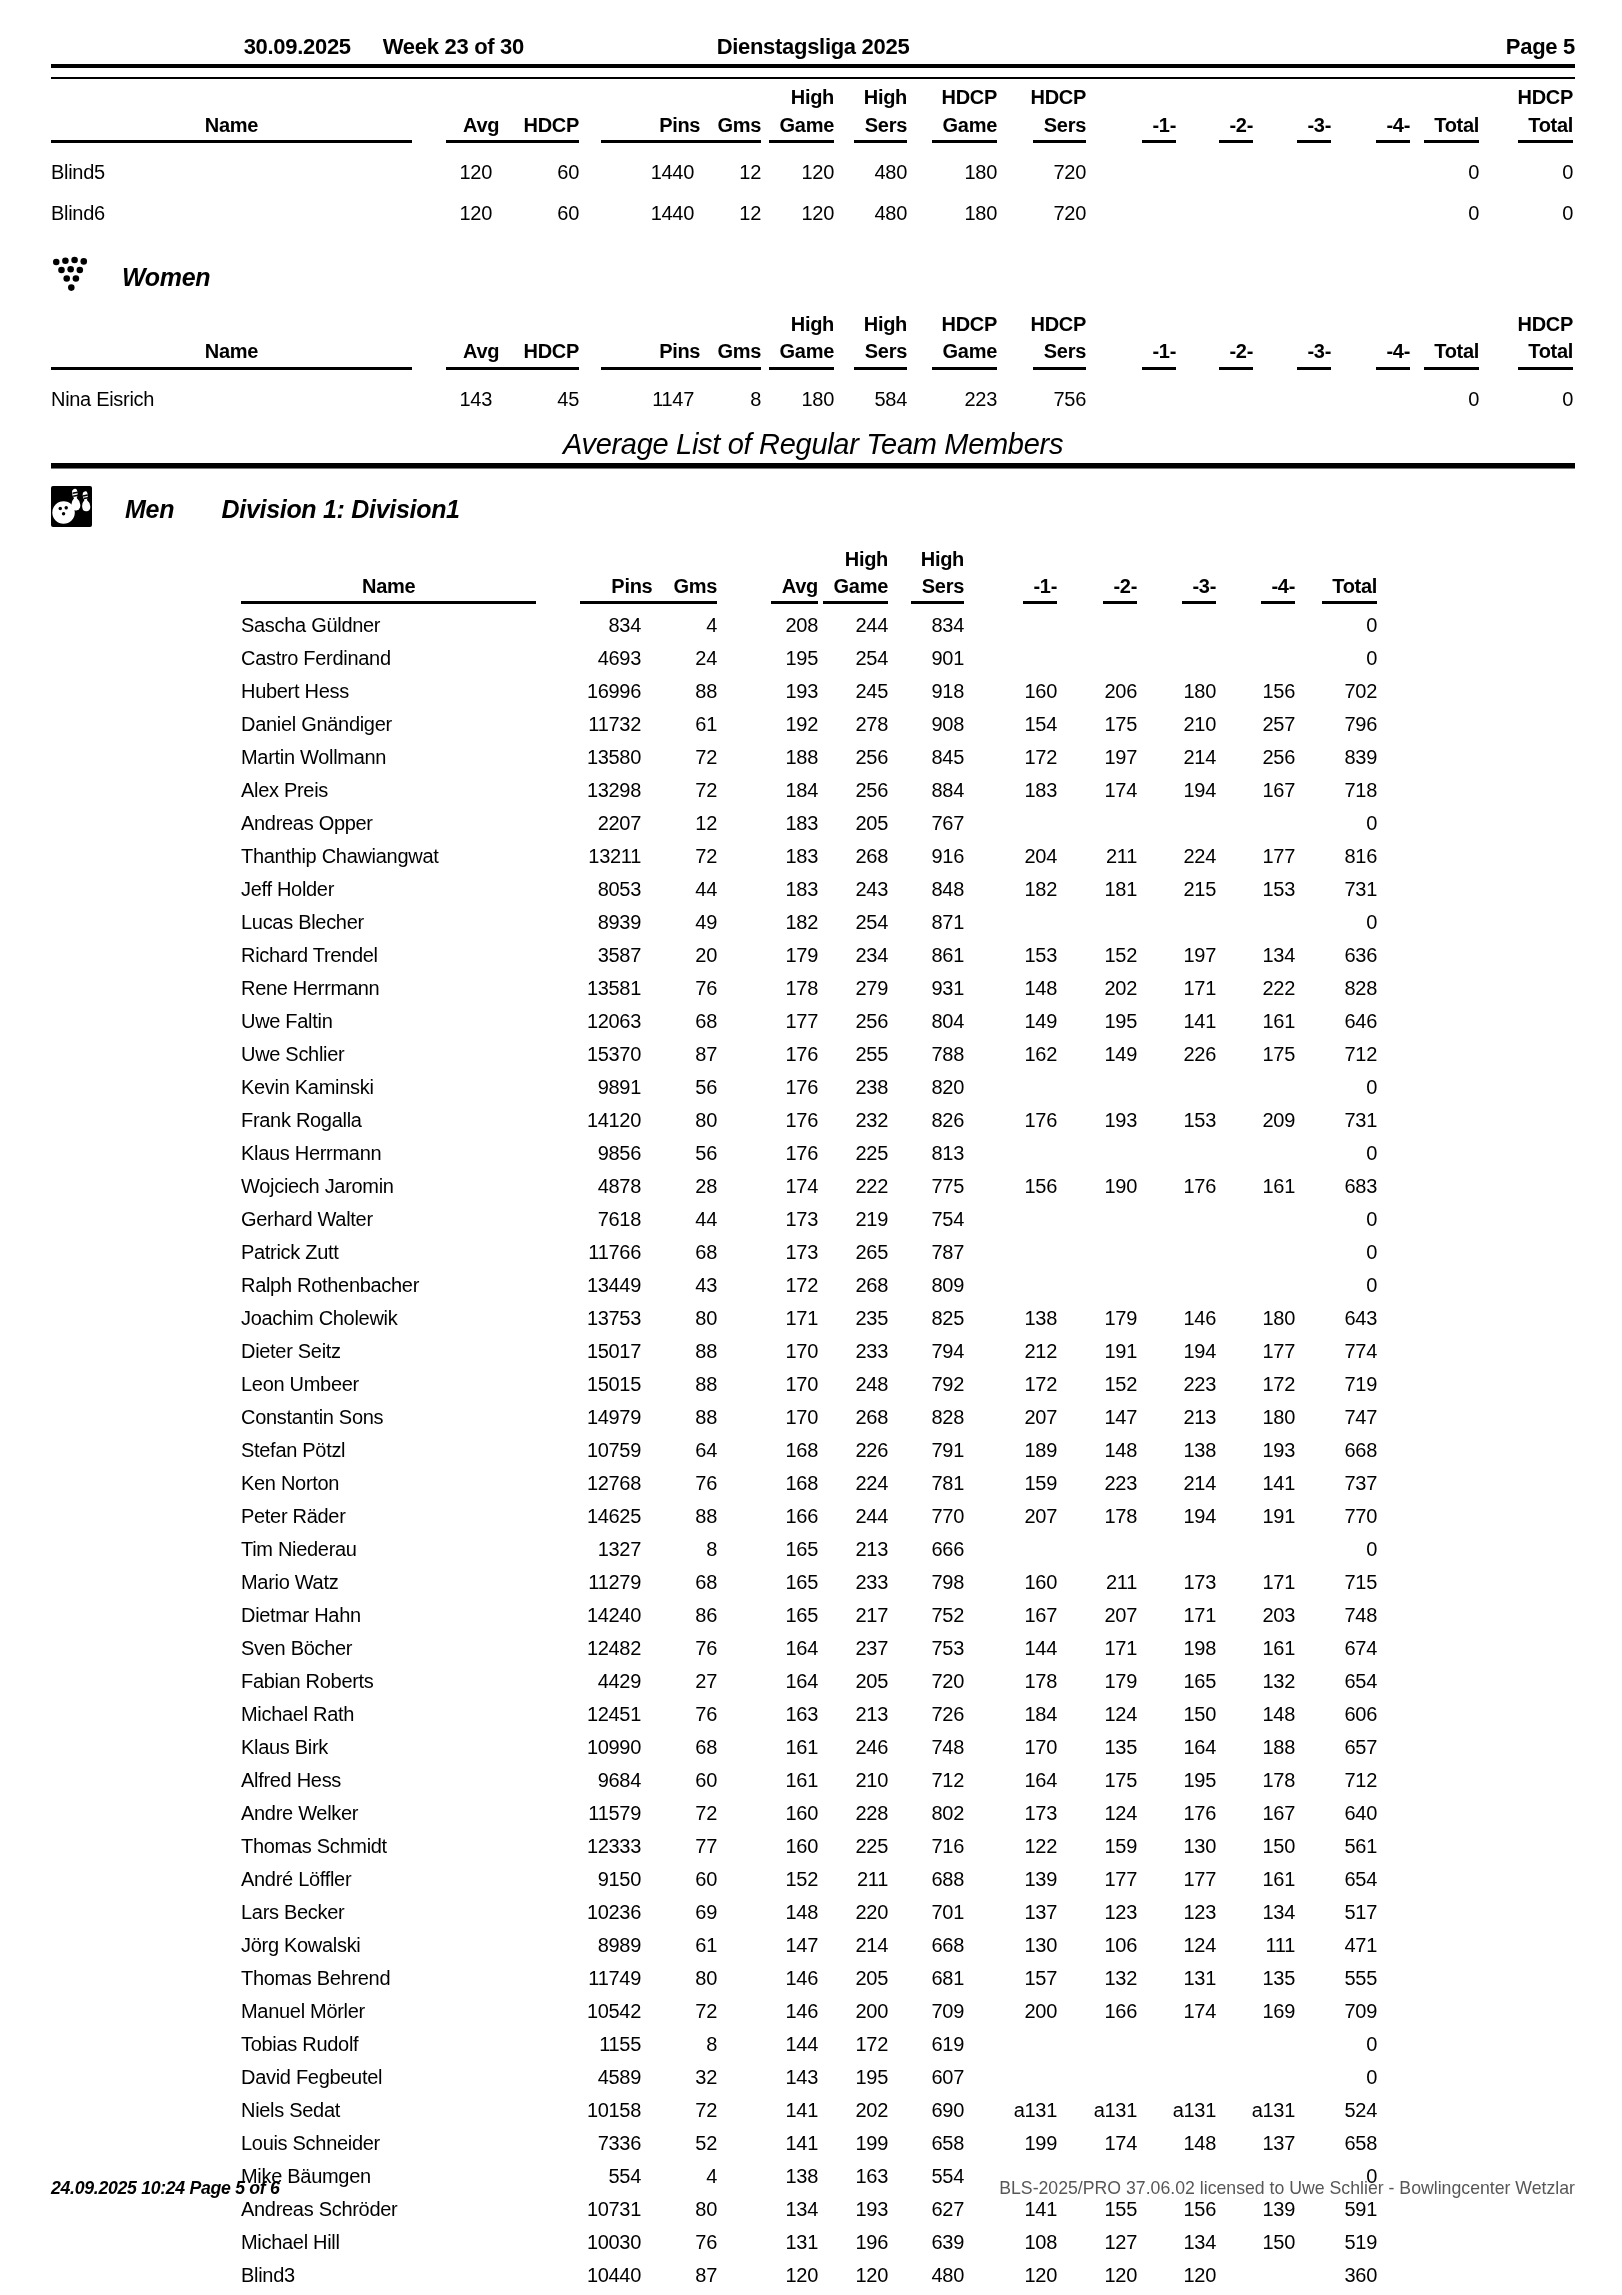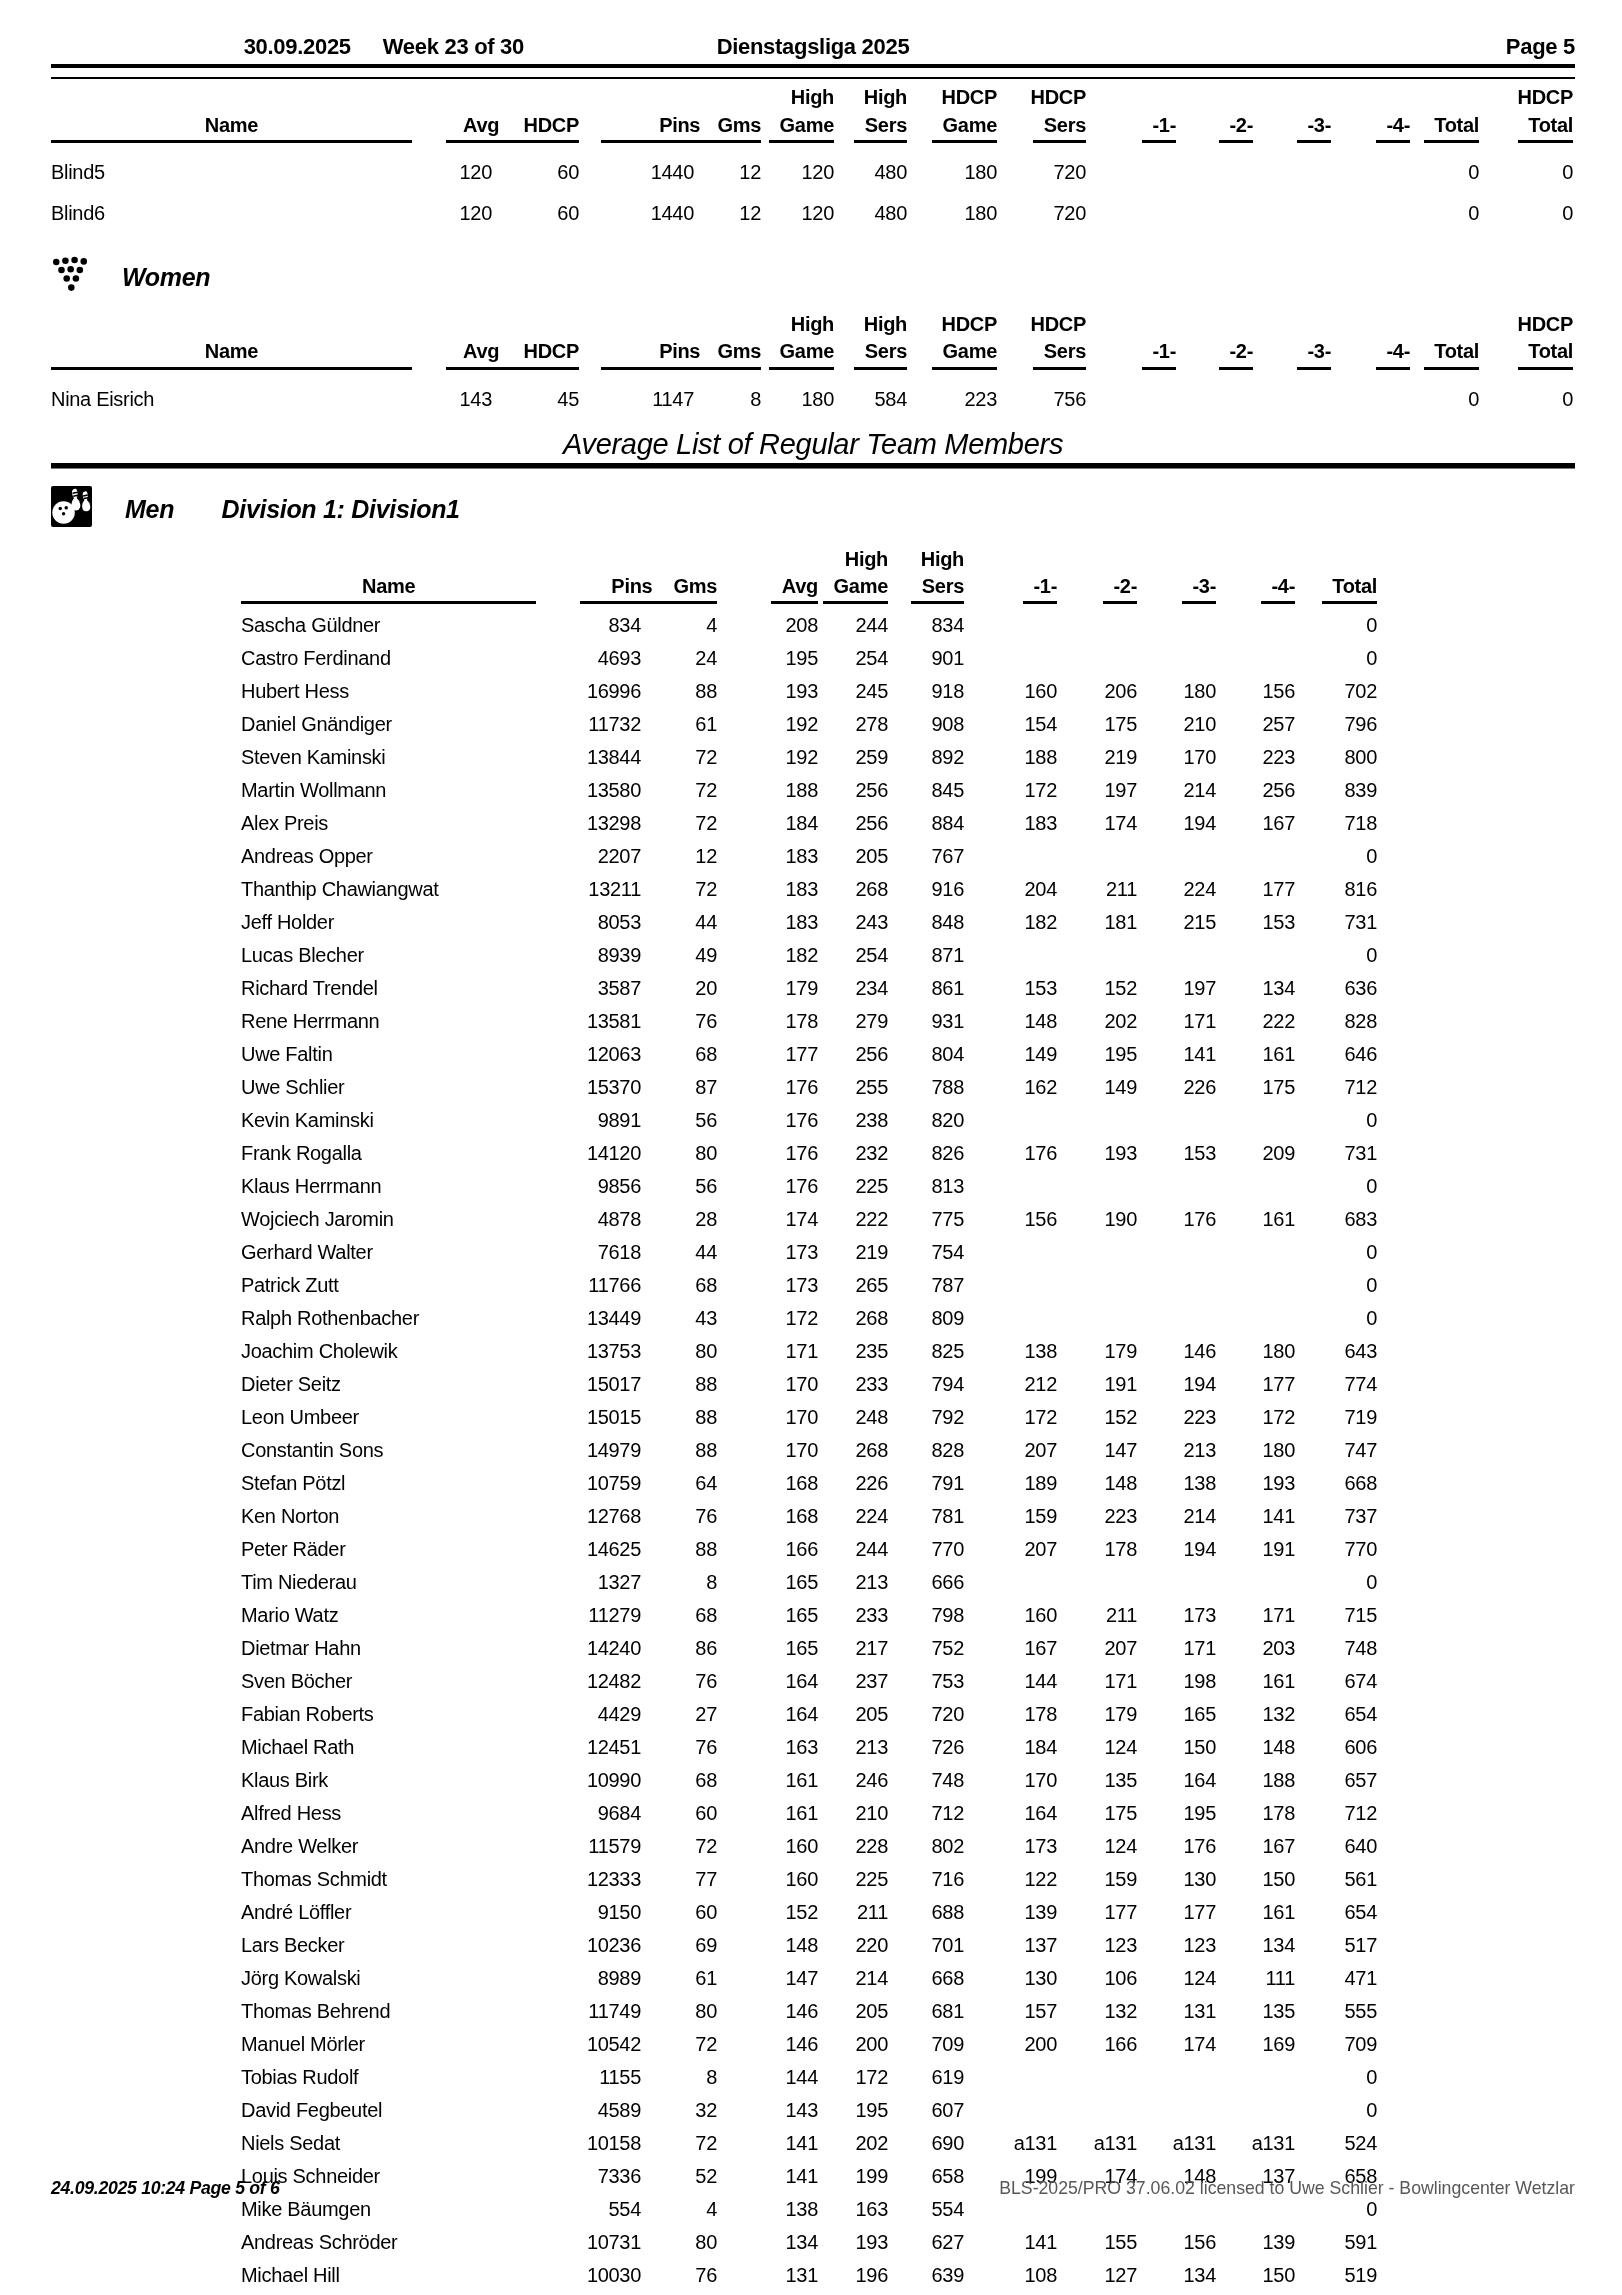--- a/index.html
+++ b/index.html
@@ -403,33 +403,20 @@
           <td class="num">192</td>
           <td class="num">278</td>
           <td class="num">908</td>
           <td class="num">154</td>
           <td class="num">175</td>
           <td class="num">210</td>
           <td class="num">257</td>
           <td class="num">796</td>
         </tr>
         <tr>
-          <td class="name">Steven Kaminski</td>
-          <td class="num">13844</td>
-          <td class="num">72</td>
-          <td class="num">192</td>
-          <td class="num">259</td>
-          <td class="num">892</td>
-          <td class="num">188</td>
-          <td class="num">219</td>
-          <td class="num">170</td>
-          <td class="num">223</td>
-          <td class="num">800</td>
-        </tr>
-        <tr>
           <td class="name">Martin Wollmann</td>
           <td class="num">13580</td>
           <td class="num">72</td>
           <td class="num">188</td>
           <td class="num">256</td>
           <td class="num">845</td>
           <td class="num">172</td>
           <td class="num">197</td>
           <td class="num">214</td>
           <td class="num">256</td>

